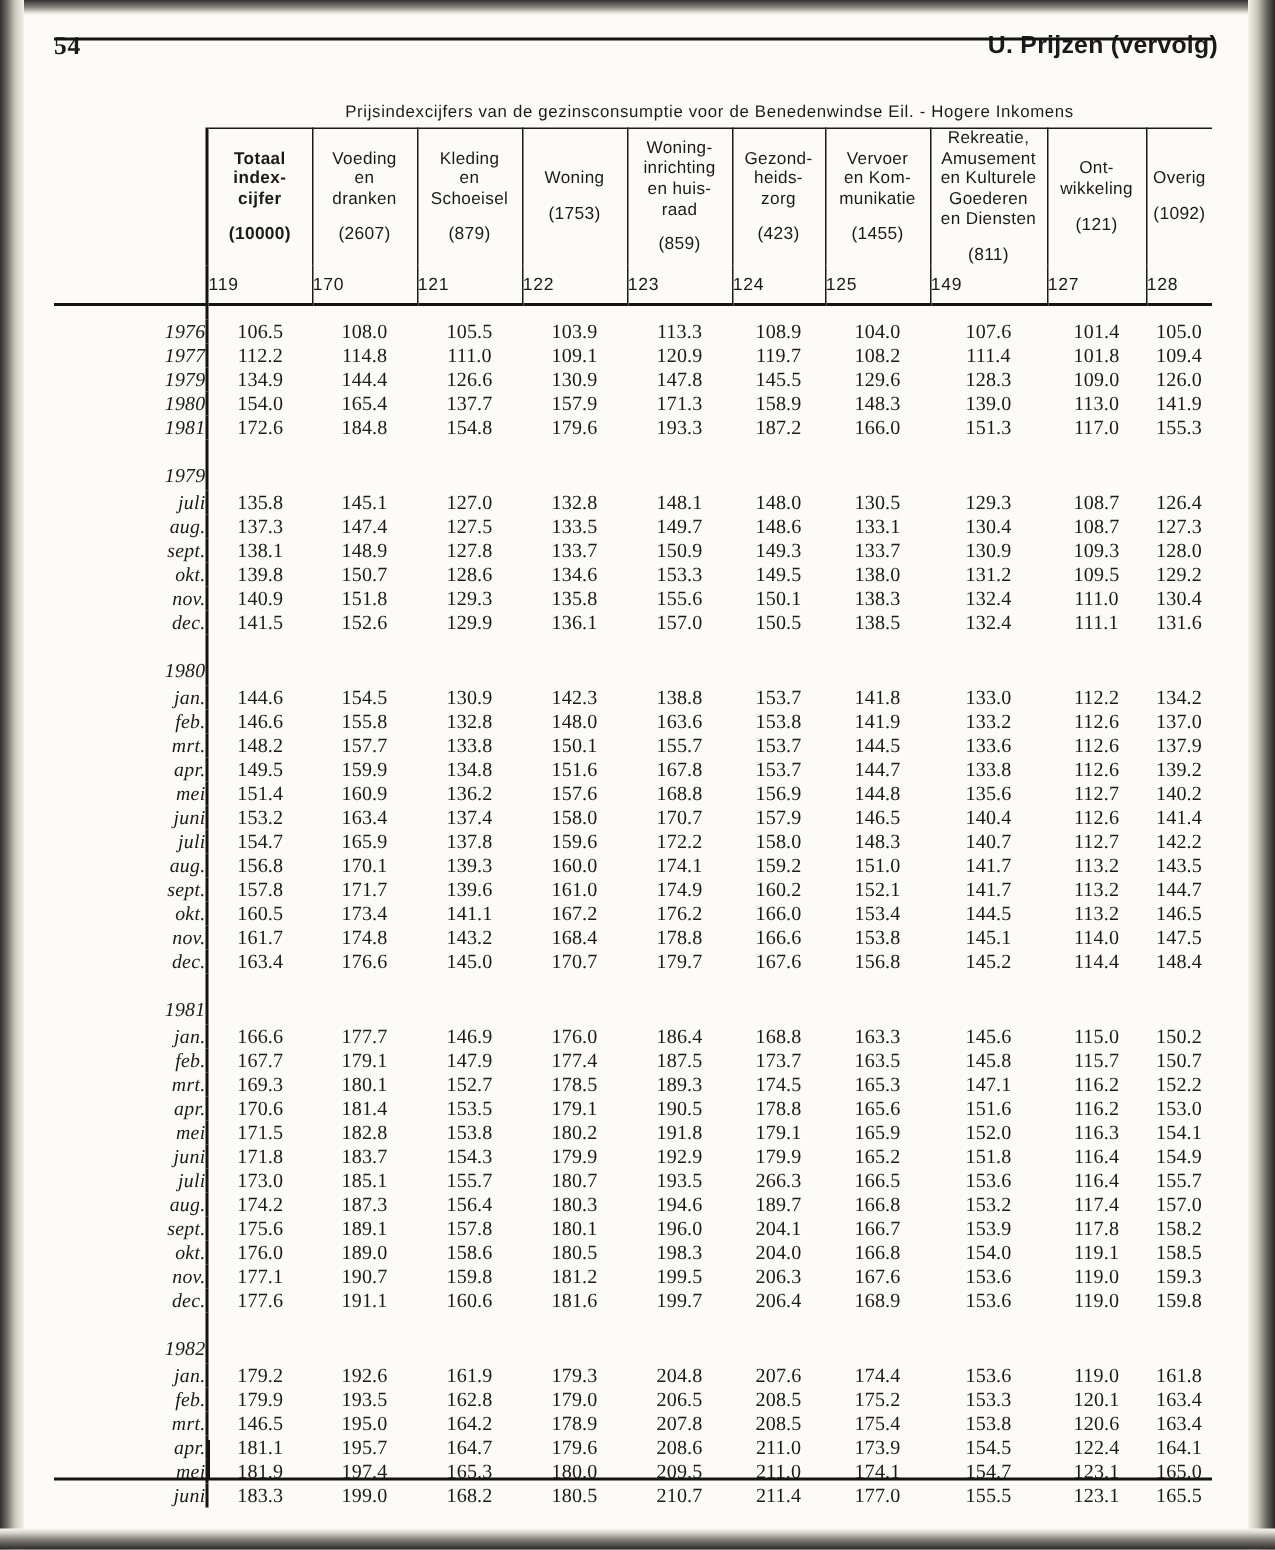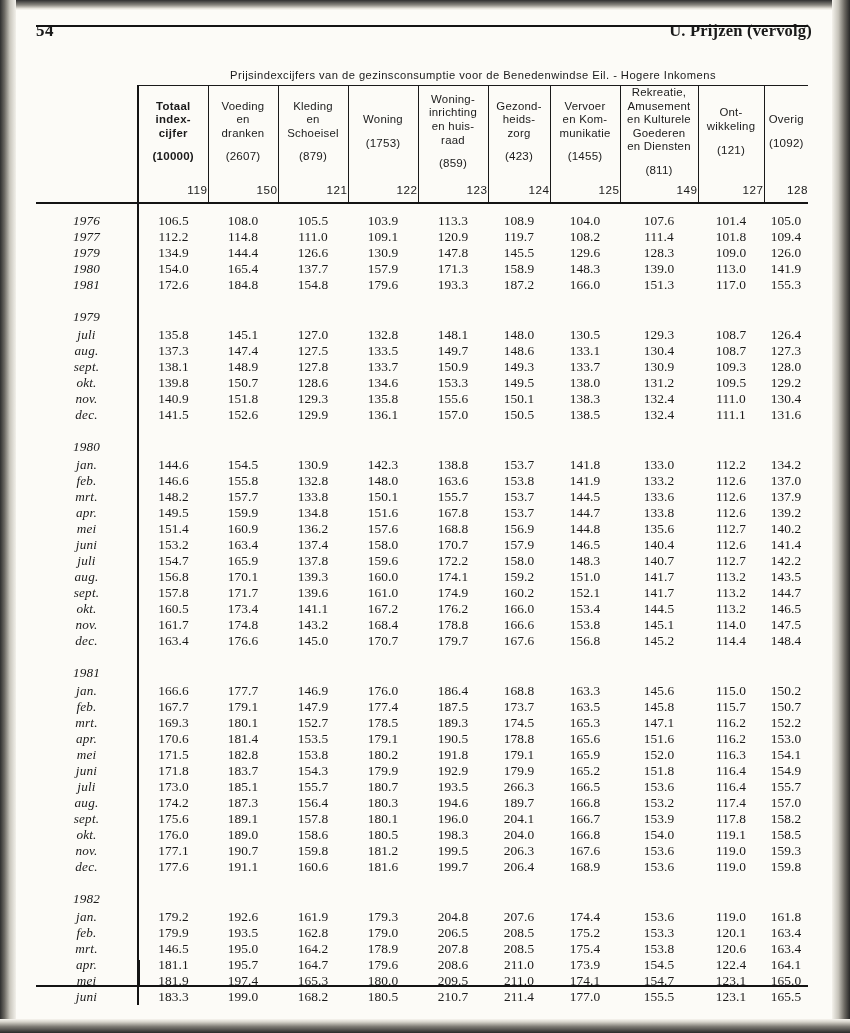--- a/index.html
+++ b/index.html
@@ -59,21 +59,21 @@
     position: absolute;
     left: 14px; top: 0;
     font-family: "Liberation Serif", serif;
     font-weight: bold;
     font-size: 17px;
     letter-spacing: 0.5px;
   }
   .runtitle {
     position: absolute;
     right: 0; top: 0;
-    font-family: Liberation Serif, serif;
+    font-family: Liberation Sans, sans-serif;
     font-weight: bold;
     font-size: 16.5px;
     letter-spacing: 0.2px;
     white-space: nowrap;
   }
   .runrule {
     position: absolute;
     left: 36px; top: 25px;
     width: 772px; height: 0;
     border-top: 2.2px solid #141414;
@@ -145,37 +145,37 @@
   }
   .base-left {
     border-bottom: 2.4px solid #141414;
     border-left: 2.6px solid #141414;
   }
   .base-lab { border-bottom: 2.4px solid #141414; }
 
   
   .numrow td {
     height: 25px;
-    text-align: right;
+    text-align: left;
     font-size: 11.7px;
     font-weight: bold;
     letter-spacing: 0.5px;
     border-left: 1.1px solid #1a1a1a;
     border-bottom: 2.4px solid #141414;
   }
   .numrow td.first { border-left: 2.6px solid #141414; }
   .numrow td.lab { border-left: 0; border-bottom: 2.4px solid #141414; }
 
   
   .body-lab {
     font-family: "Liberation Serif", serif;
     font-style: italic;
     font-size: 13.2px;
     padding-left: 12px;
-    text-align: center;
+    text-align: right;
     white-space: nowrap;
     letter-spacing: 0.2px;
   }
   .body-num {
     font-family: "Liberation Serif", serif;
     font-size: 13.4px;
     text-align: center;
     letter-spacing: 0.1px;
   }
   tr.datarow td { height: 15.1px; }
@@ -291,21 +291,21 @@
               <span class="wt">(121)</span>
             </td>
             <td class="hcell">
               <div>Overig</div>
               <span class="wt">(1092)</span>
             </td>
           </tr>
         <tr class="numrow">
             <td class="lab"></td>
             <td class="first">119</td>
-            <td>150</td>
+            <td>170</td>
             <td>121</td>
             <td>122</td>
             <td>123</td>
             <td>124</td>
             <td>125</td>
             <td>149</td>
             <td>127</td>
             <td>128</td>
           </tr>
       </tbody>

